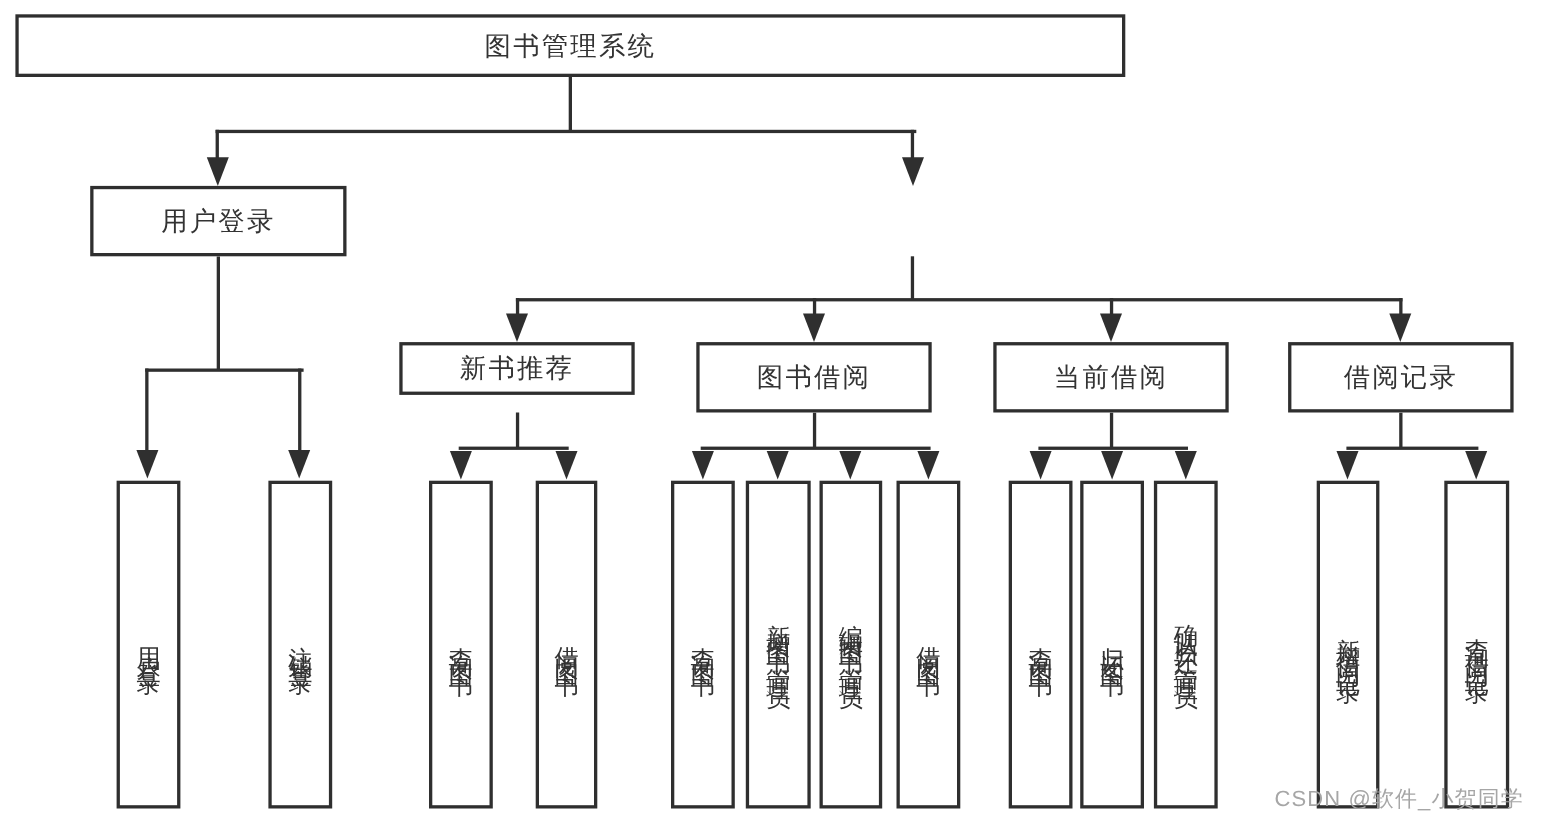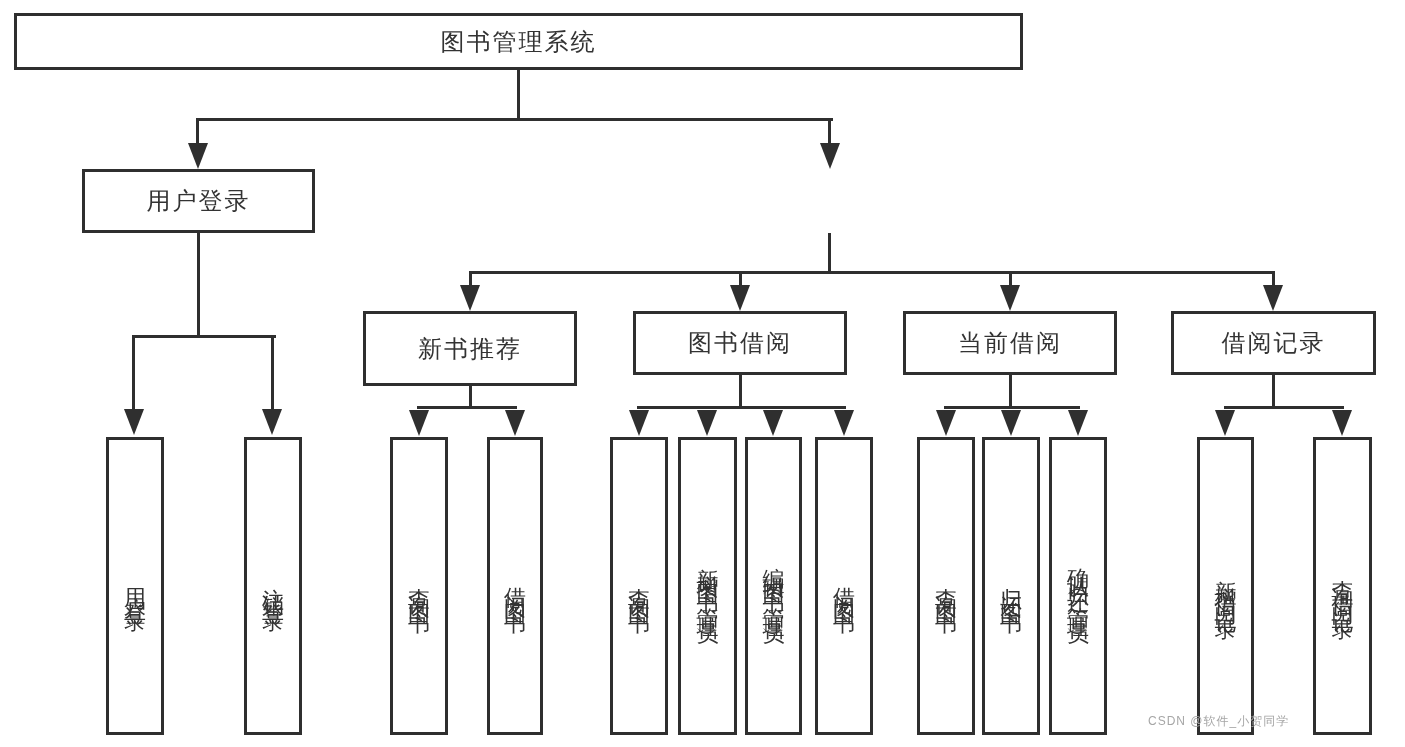--- a/index.html
+++ b/index.html
@@ -23,22 +23,22 @@
     font-size:22px;line-height:1;letter-spacing:8px;
     color:var(--text,#333333);white-space:nowrap;
   }
   .line{position:absolute;background:var(--line,#2f2f2f);}
   .arrow{
     position:absolute;width:0;height:0;
     border-left:10px solid transparent;border-right:10px solid transparent;
     border-top:26px solid var(--line,#2f2f2f);
   }
   .watermark{
-    position:absolute;left:1148px;top:713px;width:248px;text-align:left;
-    font-size:12px;letter-spacing:1px;white-space:nowrap;z-index:5;
+    position:absolute;left:1148px;top:713px;width:248px;text-align:center;
+    font-size:20px;letter-spacing:1px;white-space:nowrap;z-index:5;
     color:var(--watermark,#a6a6a6);
   }
 </style>
 </head>
 <body>
 
 <div class="canvas">
 
   <div class="line" style="left:517px;top:70px;width:3px;height:50px"></div>
   <div class="line" style="left:196px;top:118px;width:637px;height:3px"></div>
@@ -89,21 +89,21 @@
   <div class="arrow" style="left:1332px;top:410px"></div>
 
   <div class="box" style="left:14px;top:13px;width:1009px;height:57px">
     <span class="hlabel">图书管理系统</span>
   </div>
 
   <div class="box" style="left:82px;top:169px;width:233px;height:64px">
     <span class="hlabel">用户登录</span>
   </div>
 
-  <div class="box" style="left:363px;top:311px;width:214px;height:75px">
+  <div class="box" style="left:363px;top:311px;width:214px;height:48px">
     <span class="hlabel">新书推荐</span>
   </div>
   <div class="box" style="left:633px;top:311px;width:214px;height:64px">
     <span class="hlabel">图书借阅</span>
   </div>
   <div class="box" style="left:903px;top:311px;width:214px;height:64px">
     <span class="hlabel">当前借阅</span>
   </div>
   <div class="box" style="left:1171px;top:311px;width:205px;height:64px">
     <span class="hlabel">借阅记录</span>

